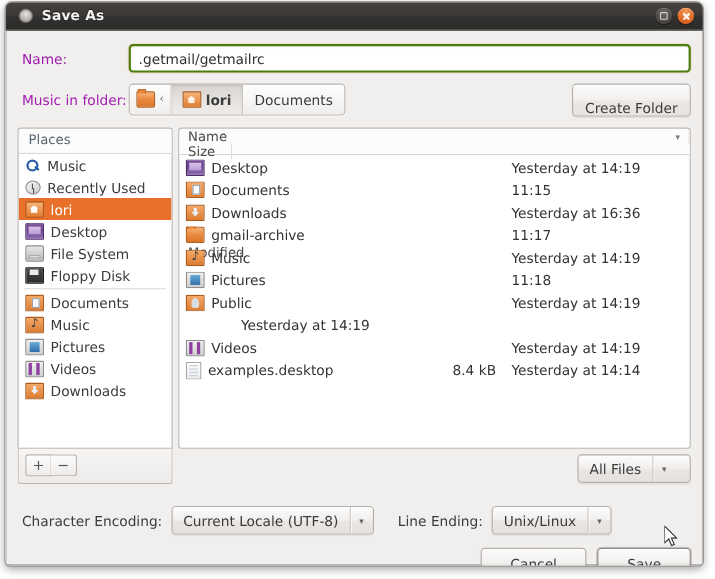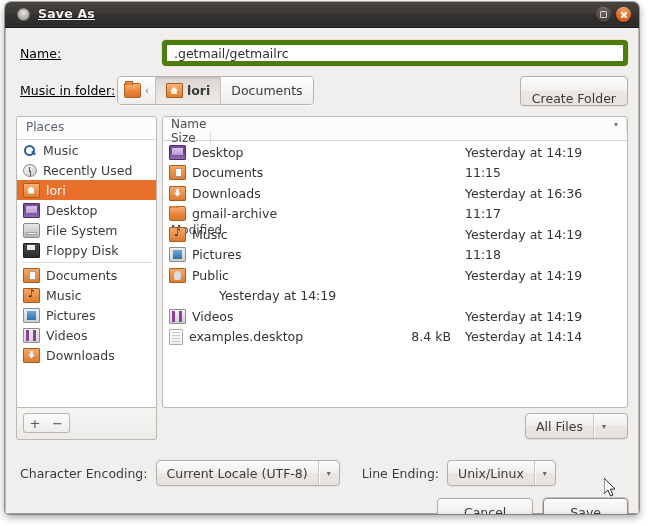--- a/index.html
+++ b/index.html
@@ -25,21 +25,21 @@
     border-bottom:1px solid #1d1b1a;
   }
   .tb-icon{
     position:absolute;left:12px;top:6px;width:13px;height:13px;border-radius:50%;
     background:radial-gradient(circle at 50% 38%,#e8e6e4 0%,#b9b6b3 45%,#7d7a77 100%);
     box-shadow:inset 0 0 0 1px rgba(0,0,0,.35);
   }
   .tb-title{
     position:absolute;left:33px;top:4px;
     font-size:12.5px;font-weight:bold;color:#f4f2f1;
-    text-shadow:0 -1px 0 rgba(0,0,0,.6);letter-spacing:.2px;text-decoration:underline;
+    text-shadow:0 -1px 0 rgba(0,0,0,.6);letter-spacing:.2px;
   }
   .tb-btns{position:absolute;right:8px;top:5px;display:flex;gap:5px;}
   .tb-btn{width:15px;height:15px;border-radius:50%;position:relative;}
   .tb-max{
     background:radial-gradient(circle at 50% 30%,#6a6662 0%,#4e4a47 60%,#3a3734 100%);
     box-shadow:inset 0 1px 0 rgba(255,255,255,.16),0 1px 1px rgba(0,0,0,.4);
   }
   .tb-max::after{
     content:"";position:absolute;left:4px;top:4px;width:5px;height:5px;
     border:1px solid #d2cfcc;border-radius:1px;
@@ -57,28 +57,28 @@
 
   .body{
     position:relative;height:486px;
     background:#f1efee;
     border-left:1px solid #b8b4b0;border-right:1px solid #b8b4b0;border-bottom:1px solid #9f9b97;
     box-sizing:border-box;
   }
 
   
   .row-name{position:absolute;left:10px;top:12px;right:10px;height:26px;}
-  .lbl{font-size:12.5px;color:#000000;text-decoration:underline;}
+  .lbl{font-size:12.5px;color:#a21caf;}
   .lbl-name{position:absolute;left:4px;top:6px;}
   .name-input{
     position:absolute;left:101px;top:0;right:0;height:26px;box-sizing:border-box;
-    background:#ffffff;border:5px solid #4d7c0f;border-radius:4px;
+    background:#ffffff;border:2px solid #4d7c0f;border-radius:4px;
     box-shadow:inset 0 1px 2px rgba(0,0,0,.07),0 0 0 1px rgba(243,159,107,.22);
     font-family:inherit;font-size:12.5px;color:#2f2f2f;
-    padding:0 7px;line-height:24px;outline:none;margin-left:45px;
+    padding:0 7px;line-height:24px;outline:none;
   }
 
   
   .row-folder{position:absolute;left:10px;top:48px;right:10px;height:28px;}
   .lbl-folder{position:absolute;left:4px;top:7px;}
   .crumbs{
     position:absolute;left:101px;top:0;height:27px;display:flex;
     border:1px solid #b6b2ae;border-radius:4px;overflow:hidden;
     box-shadow:0 1px 0 rgba(255,255,255,.75);
     background:#f6f5f4;

